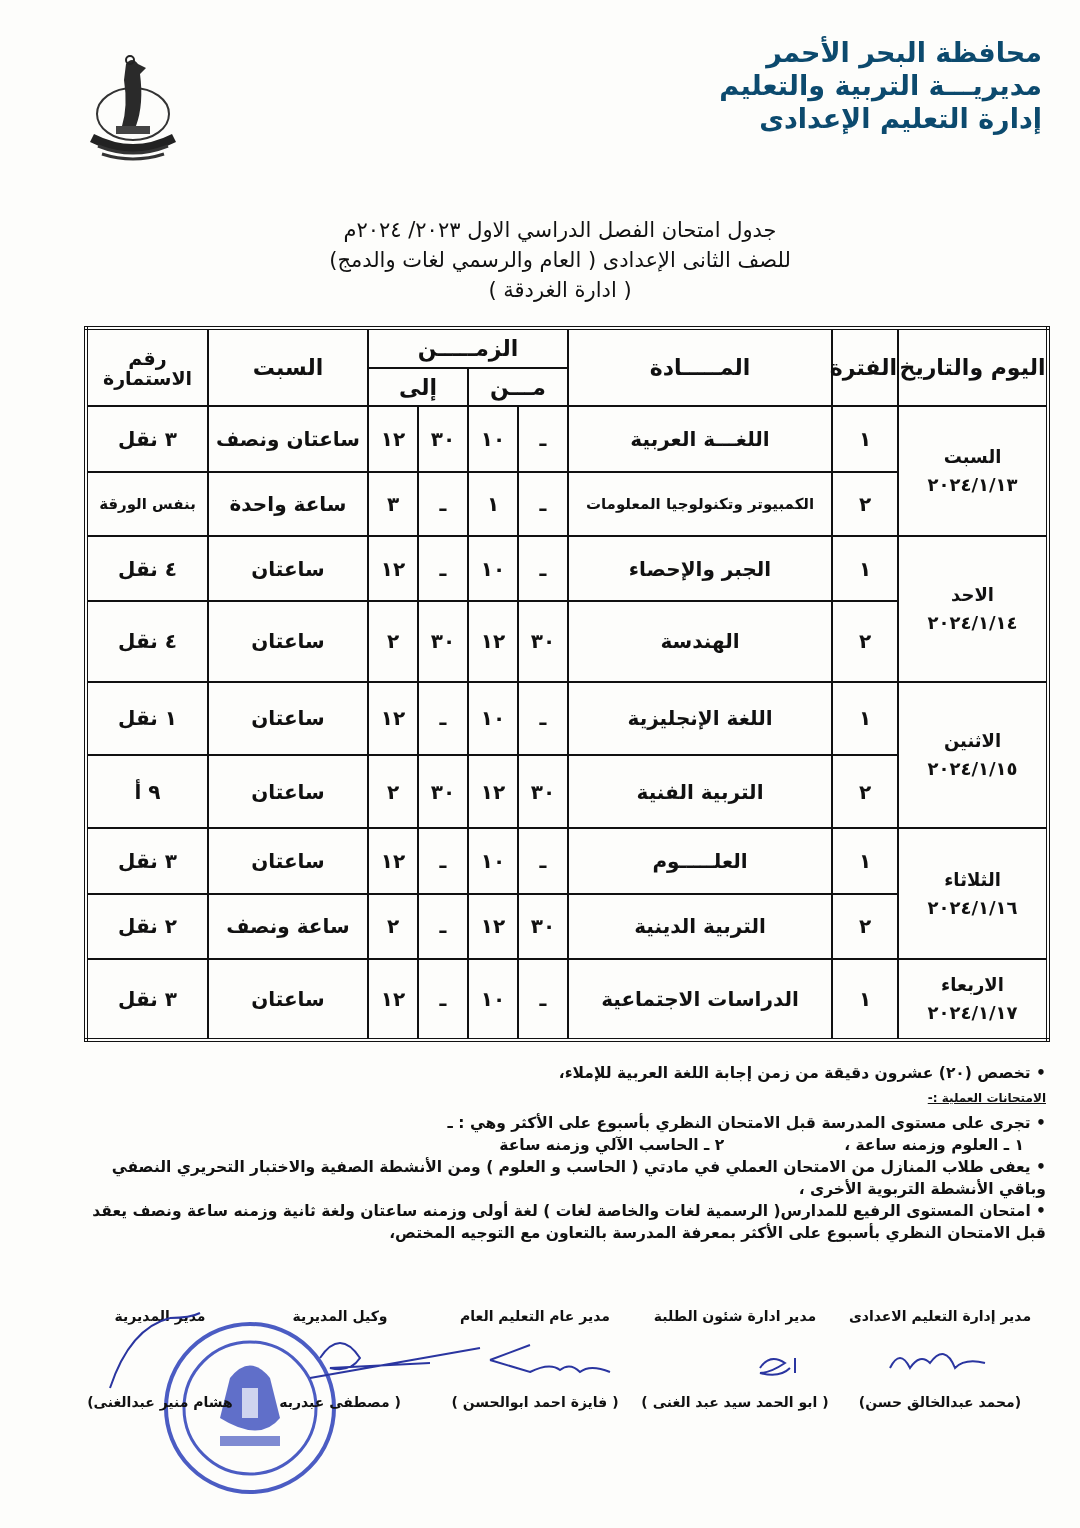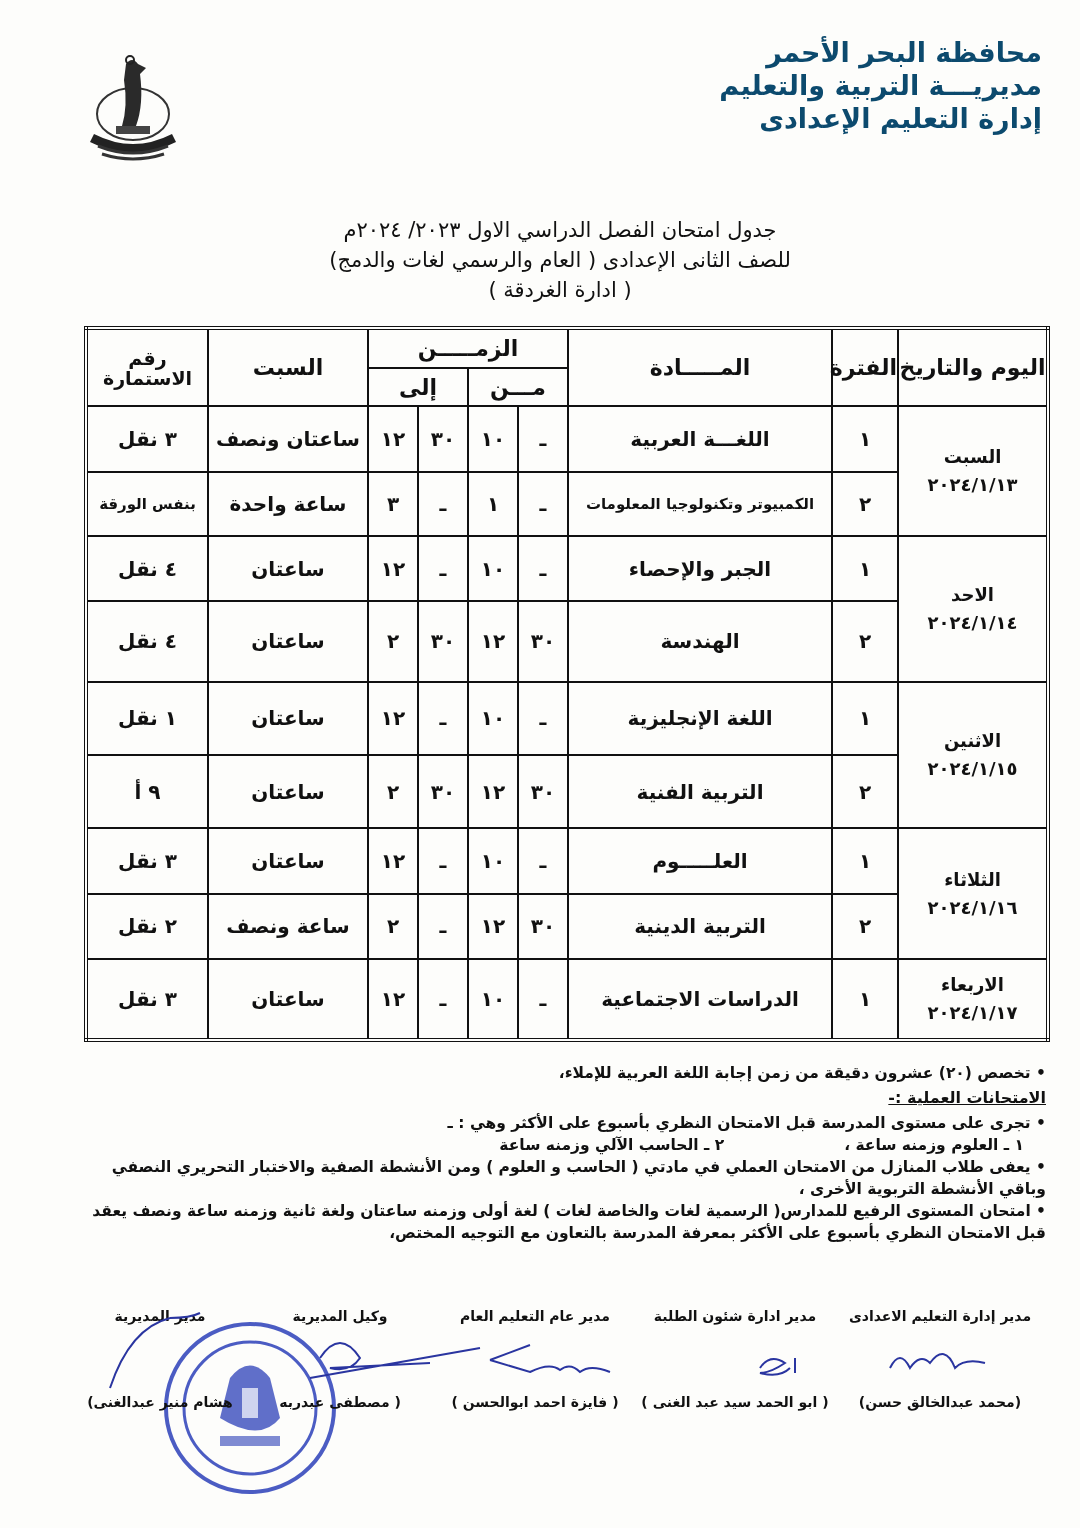--- a/index.html
+++ b/index.html
@@ -20,21 +20,21 @@
   }
   table.sched td, table.sched th {
     border:2px solid #111; text-align:center; vertical-align:middle; padding:0;
     font-weight:bold; font-size:20px;
   }
   table.sched th { font-size:22px; }
   .subject-small { font-size:15px !important; }
   .form-small { font-size:15px !important; }
   .daycell { font-size:18px !important; line-height:28px; }
   .notes { left:84px; top:1062px; width:962px; direction:rtl; text-align:right; font-size:15.5px; font-weight:bold; line-height:22px; }
-  .notes .practical-title { font-size:16px; text-decoration:underline; line-height:28px; }
+  .notes .practical-title { font-size:12px; text-decoration:underline; line-height:28px; }
   .notes .row2 { display:flex; gap:120px; padding-right:22px; }
   .sigs { left:60px; top:1308px; width:985px; direction:rtl; font-size:14px; font-weight:bold; }
   .sig-col { position:absolute; text-align:center; }
   .sig-title { white-space:nowrap; }
   .sig-name { white-space:nowrap; position:relative; top:70px; }
   .stamp { left:160px; top:1318px; width:180px; height:180px; }
 </style>
 </head>
 <body>
 

